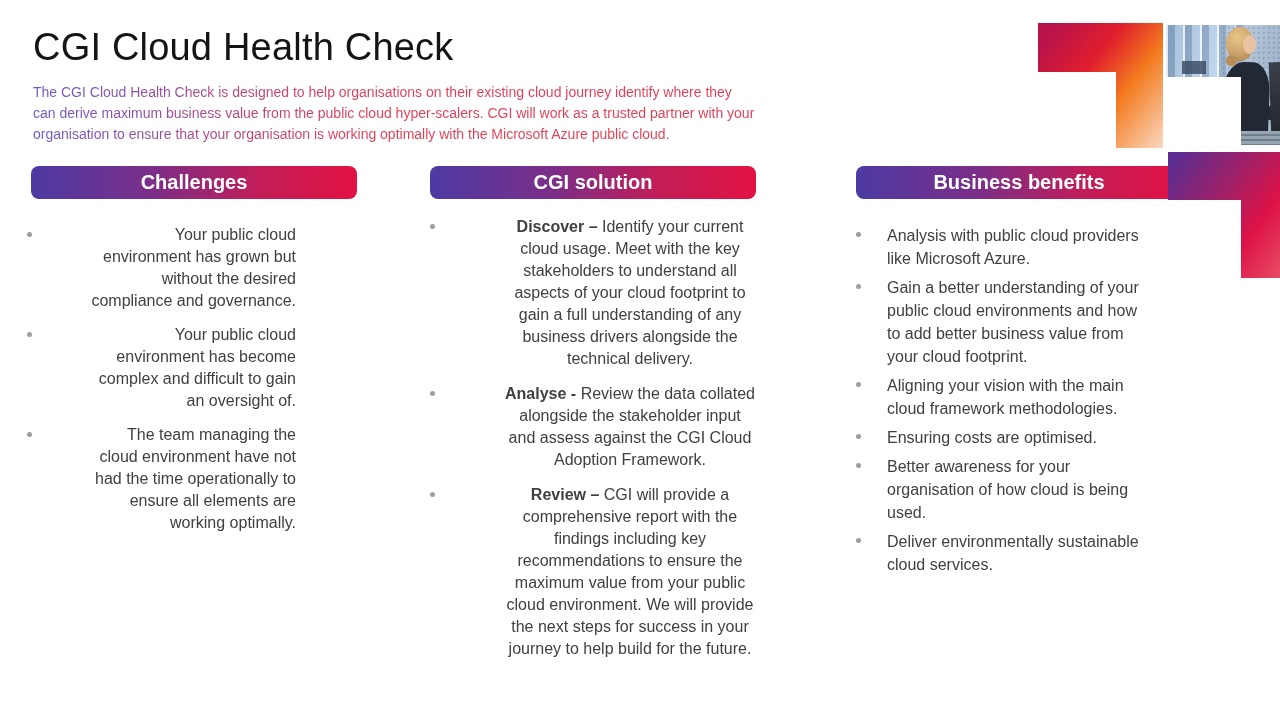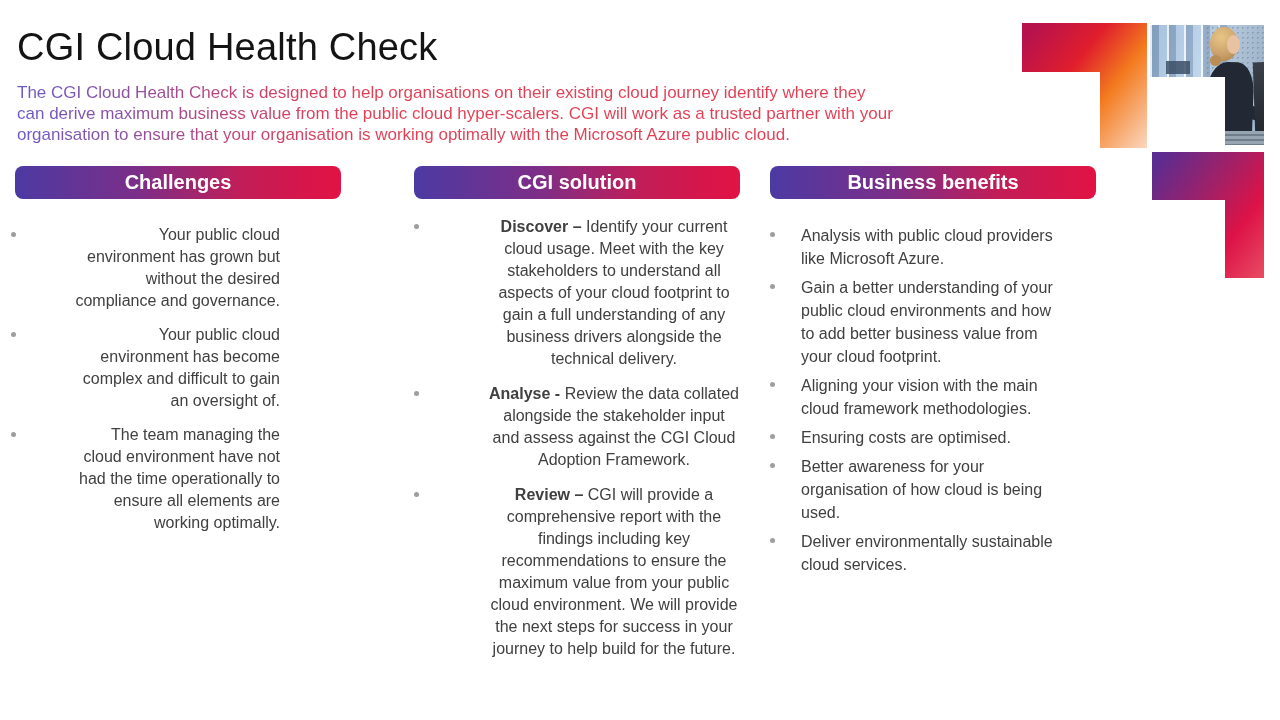--- a/index.html
+++ b/index.html
@@ -1,44 +1,44 @@
 <!DOCTYPE html>
 <html><head>
 <meta charset="utf-8">
 <style>
   html,body { margin:0; padding:0; background:#ffffff; }
   .slide {
     position:relative; width:1264px; height:720px; background:#ffffff;
-    overflow:hidden; font-family:"Liberation Sans", sans-serif; color:#1d1d1d;
+    overflow:hidden; font-family:"Liberation Sans", sans-serif; color:#1d1d1d;margin-left:16px;
   }
 
   
   .title {
     position:absolute; left:17px; top:26px;
     font-size:38px; font-weight:400; color:#141414; letter-spacing:0.2px;
   }
   .subtitle { position:absolute; left:17px; top:82px; width:945px; }
   .subtitle .grad-line {
     display:block; width:100%;
-    font-size:17px; line-height:21px; font-weight:400;
+    font-size:14px; line-height:21px; font-weight:400;
     color:#d94058;
     background:linear-gradient(90deg,#6a5ac6 0%,#8e4f9f 12%,#c44372 24%,#e23e54 36%,#e23e54 100%);
   }
   @supports ((-webkit-background-clip: text) or (background-clip: text)) {
     .subtitle .grad-line {
       -webkit-background-clip:text; background-clip:text;
       color:transparent; -webkit-text-fill-color:transparent;
     }
   }
 
   
   .column { position:absolute; top:166px; width:326px; }
   #col-0 { left:15px;text-align:right; }
   #col-1 { left:414px; }
-  #col-2 { left:770px; }
+  #col-2 { left:840px; }
 
   .col-header {
     height:33px; border-radius:8px;
     background:linear-gradient(90deg,#4c3aa3 0%,#7c2e88 38%,#c21d57 70%,#e21244 100%);
     color:#ffffff; font-weight:bold; font-size:20px;
     display:flex; align-items:center; justify-content:center;
   }
 
   ul.col-list { list-style:none; margin:0; padding:0; }
   .col-list li { position:relative; font-size:16px; color:#404040; }

